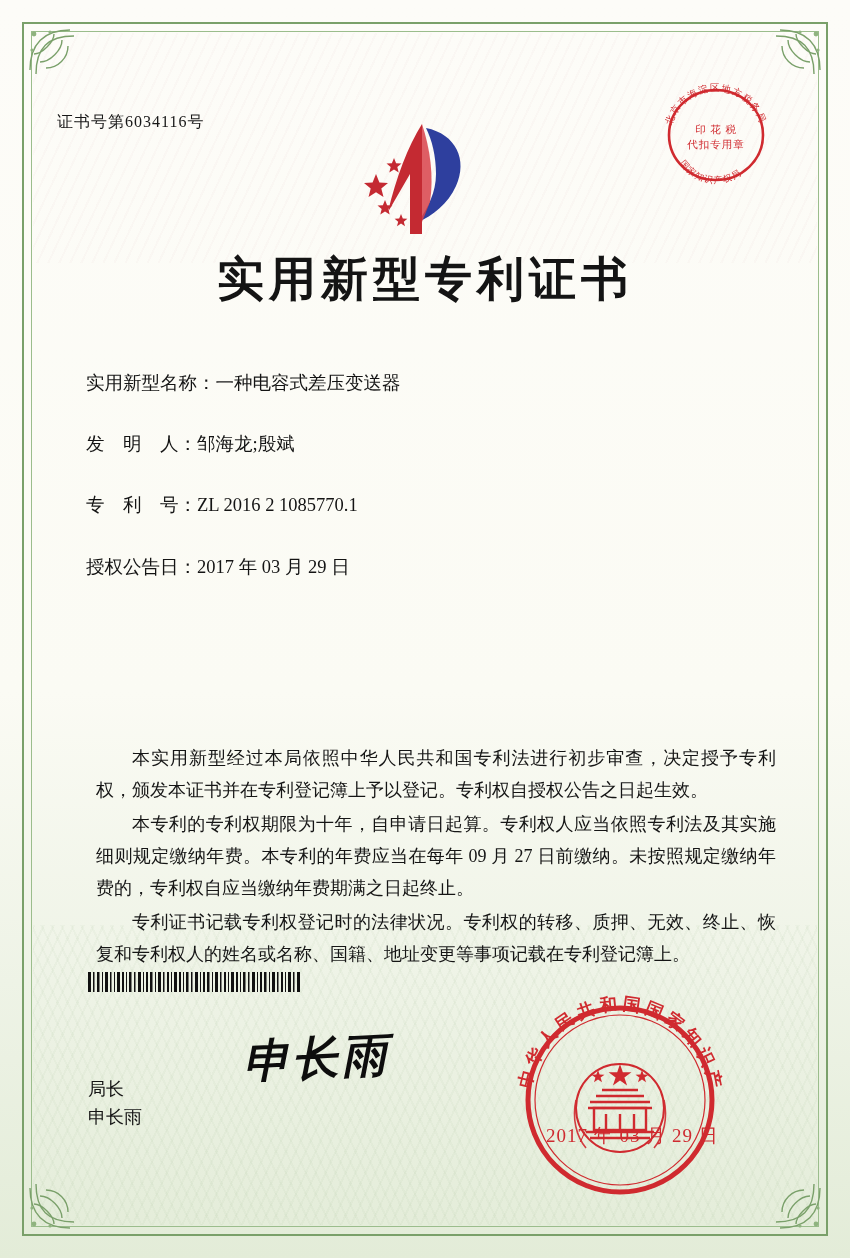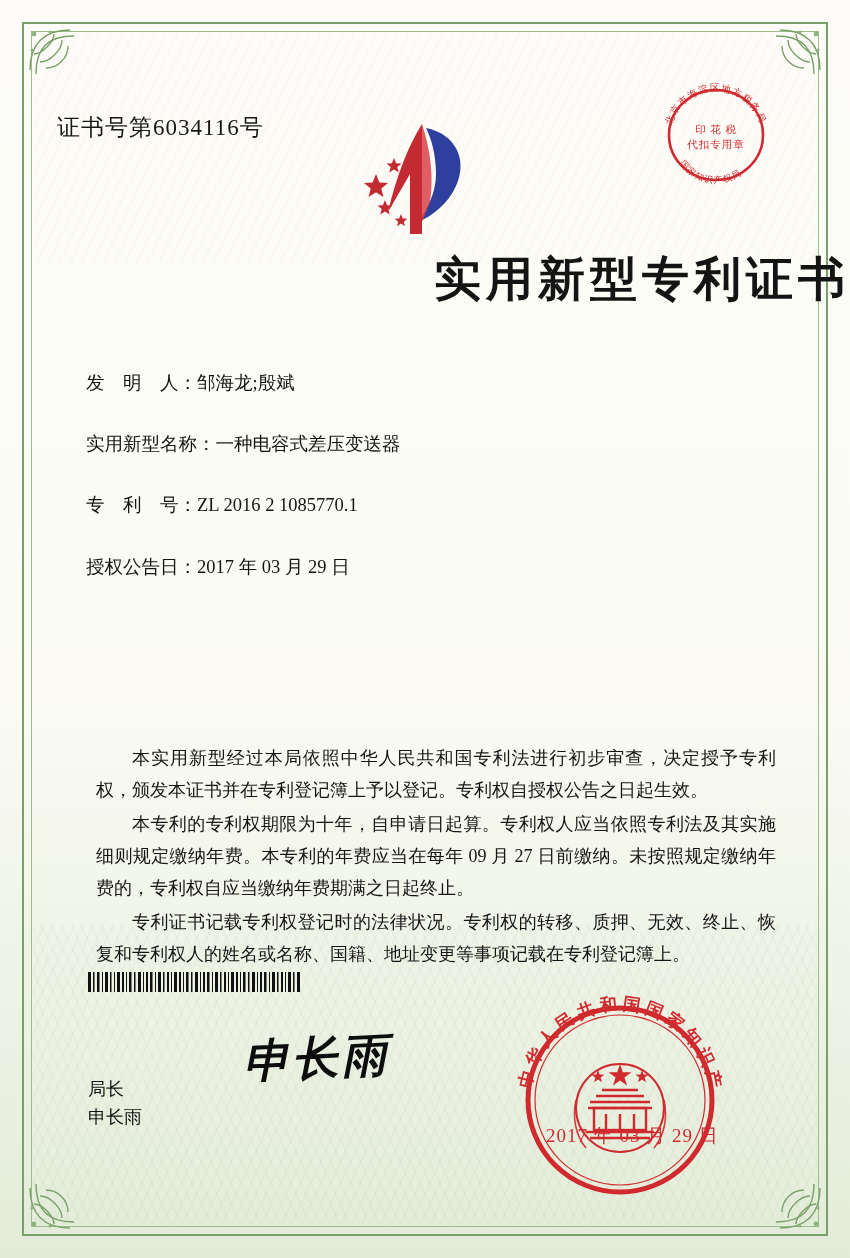--- a/index.html
+++ b/index.html
@@ -64,21 +64,21 @@
     height: 230px;
     background:
       repeating-linear-gradient(115deg, rgba(190,120,130,0.035) 0 2px, rgba(255,255,255,0) 2px 10px);
     pointer-events: none;
   }
 
   
   .cert-no {
     position: absolute;
     left: 57px; top: 112px;
-    font-size: 23px;
+    font-size: 16px;
     letter-spacing: 1px;
     color: #171717;
     white-space: nowrap;
   }
 
   
   .logo {
     position: absolute;
     left: 352px; top: 118px;
     width: 130px; height: 125px;
@@ -87,21 +87,21 @@
   
   .stamp-top {
     position: absolute;
     right: 75px; top: 80px;
     width: 118px; height: 110px;
   }
 
   .doc-title {
     position: absolute;
     left: 0; right: 0; top: 248px;
-    text-align: right;
+    text-align: center;
     font-size: 47px;
     font-weight: bold;
     letter-spacing: 5px;
     color: #141414;
     font-family: "Liberation Serif", serif;
   }
 
   
   .fields {
     position: absolute;
@@ -299,24 +299,24 @@
       </text>
       <text x="59" y="53" text-anchor="middle" font-size="10.5" fill="#d02a2f" font-family="'Liberation Serif', serif" letter-spacing="1">印 花 税</text>
       <text x="59" y="68" text-anchor="middle" font-size="10.5" fill="#d02a2f" font-family="'Liberation Serif', serif" letter-spacing="1">代扣专用章</text>
     </svg>
   </div>
 
   <div class="doc-title">实用新型专利证书</div>
 
   <div class="fields">
     <div class="field-row">
-      <span class="field-label">发　明　人：</span><span class="field-value">邹海龙;殷斌</span>
+      <span class="field-label">实用新型名称：</span><span class="field-value">一种电容式差压变送器</span>
     </div>
     <div class="field-row">
-      <span class="field-label">实用新型名称：</span><span class="field-value">一种电容式差压变送器</span>
+      <span class="field-label">发　明　人：</span><span class="field-value">邹海龙;殷斌</span>
     </div>
     <div class="field-row">
       <span class="field-label">专　利　号：</span><span class="field-value">ZL 2016 2 1085770.1</span>
     </div>
     <div class="field-row">
       <span class="field-label">授权公告日：</span><span class="field-value">2017 年 03 月 29 日</span>
     </div>
   </div>
 
   <div class="body-text">

